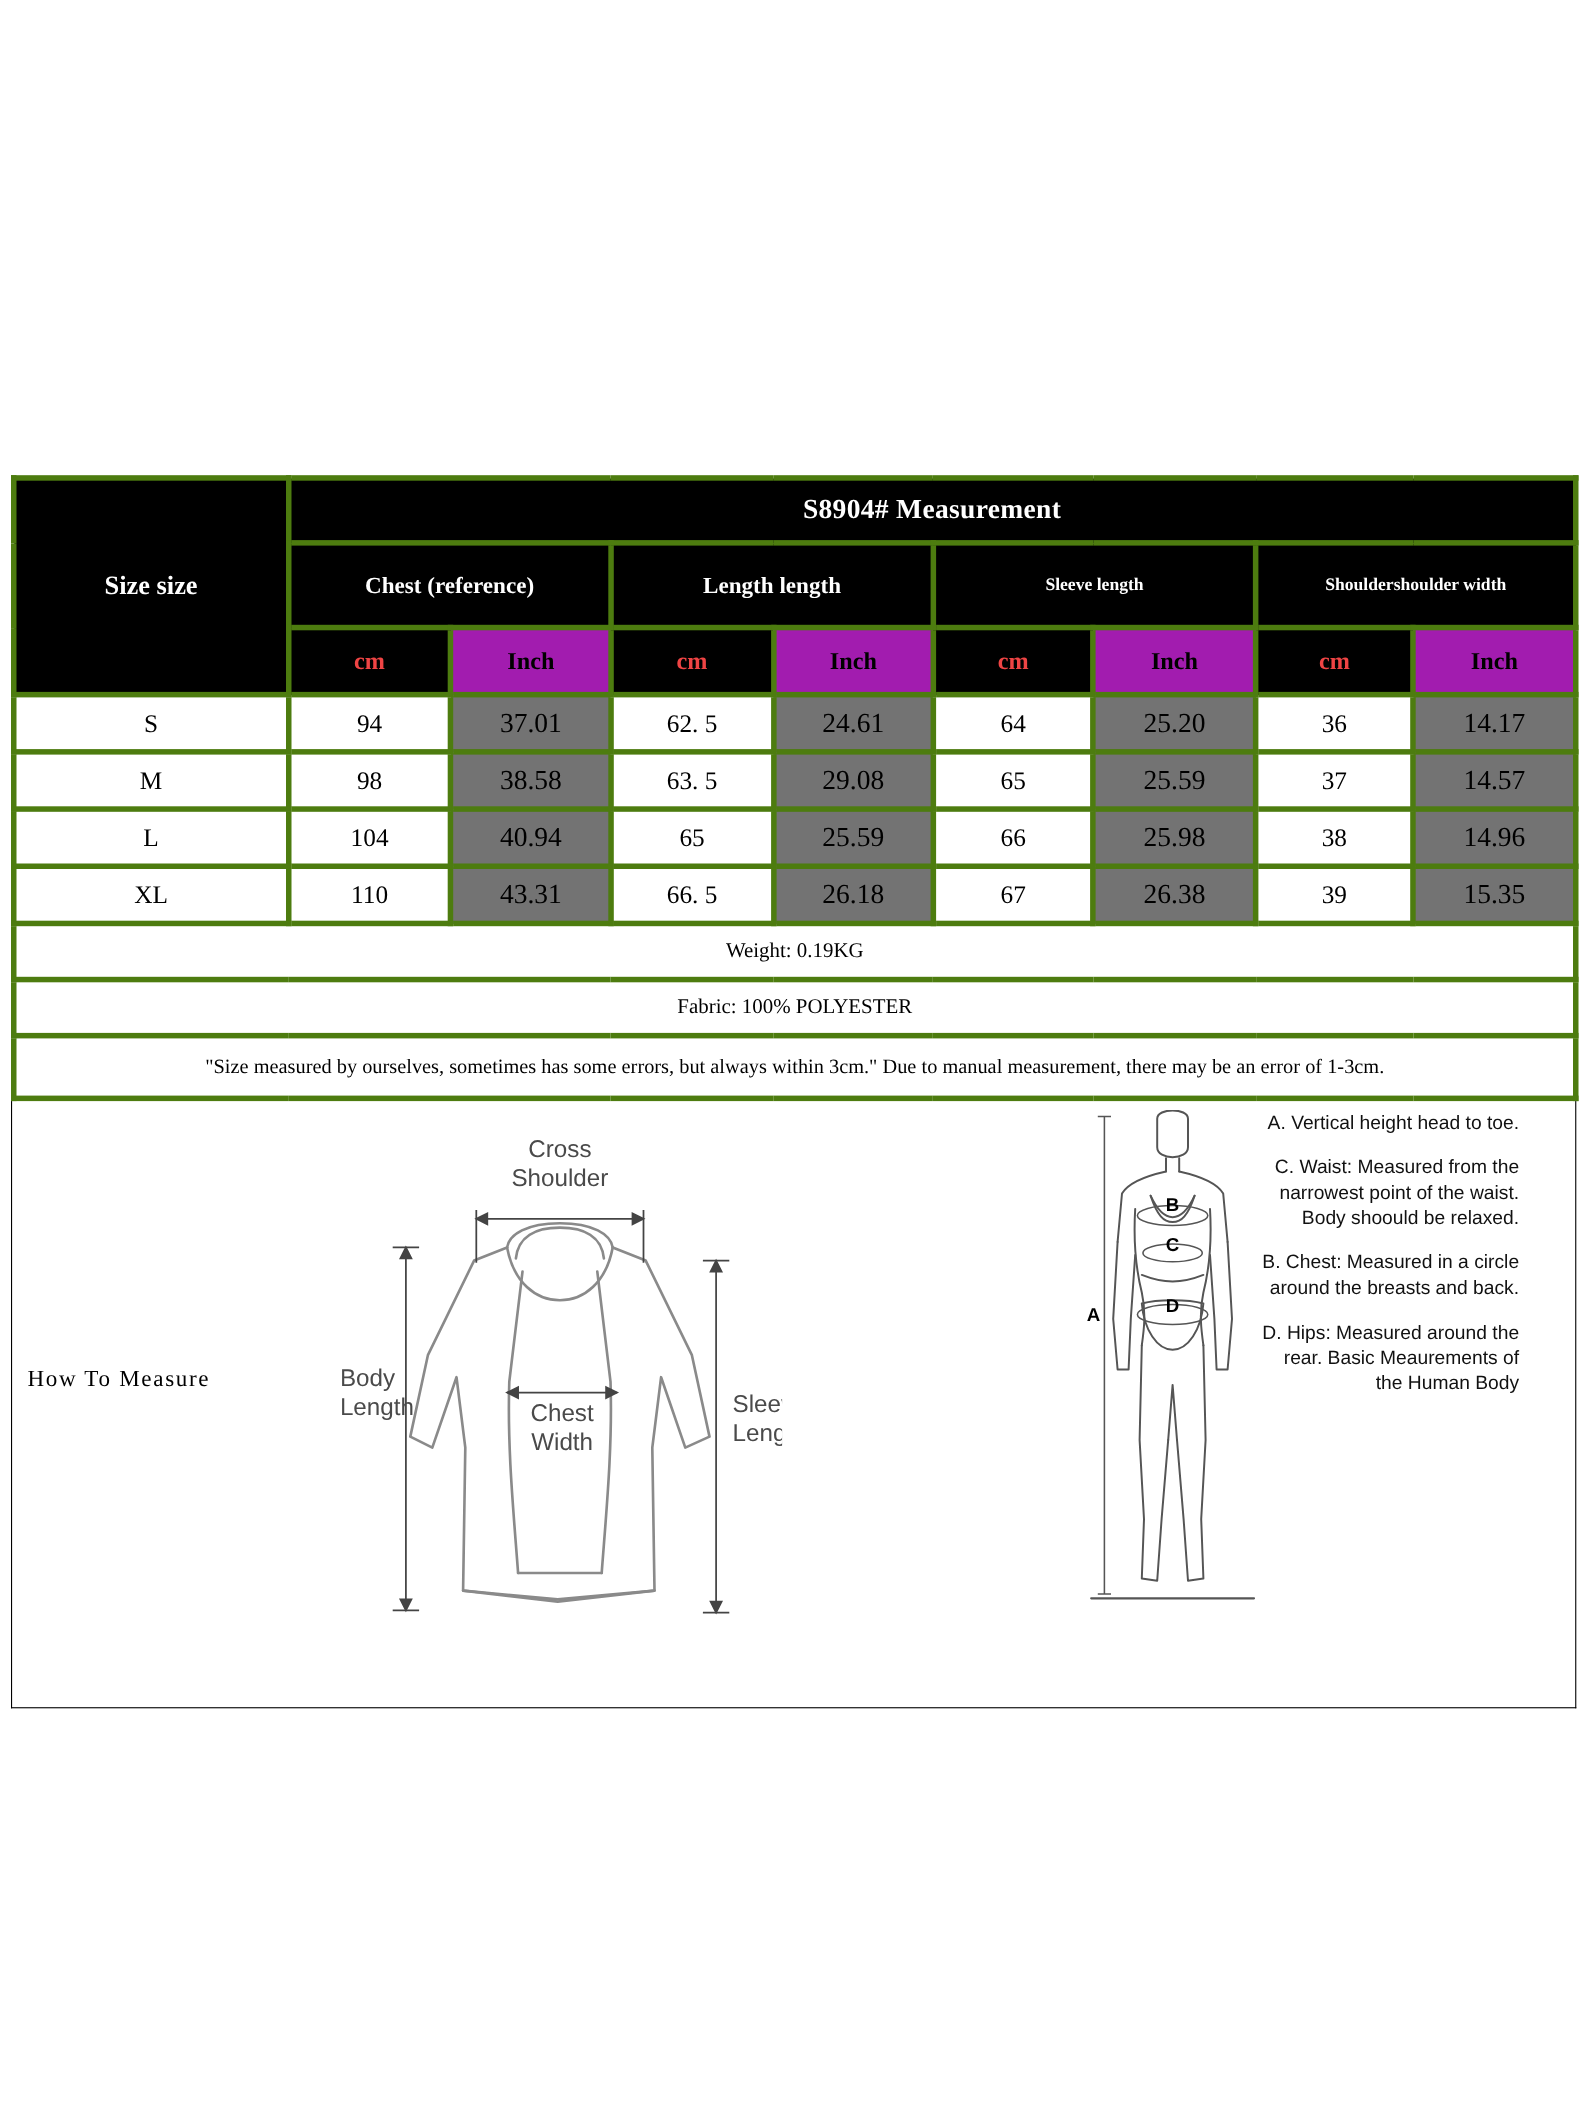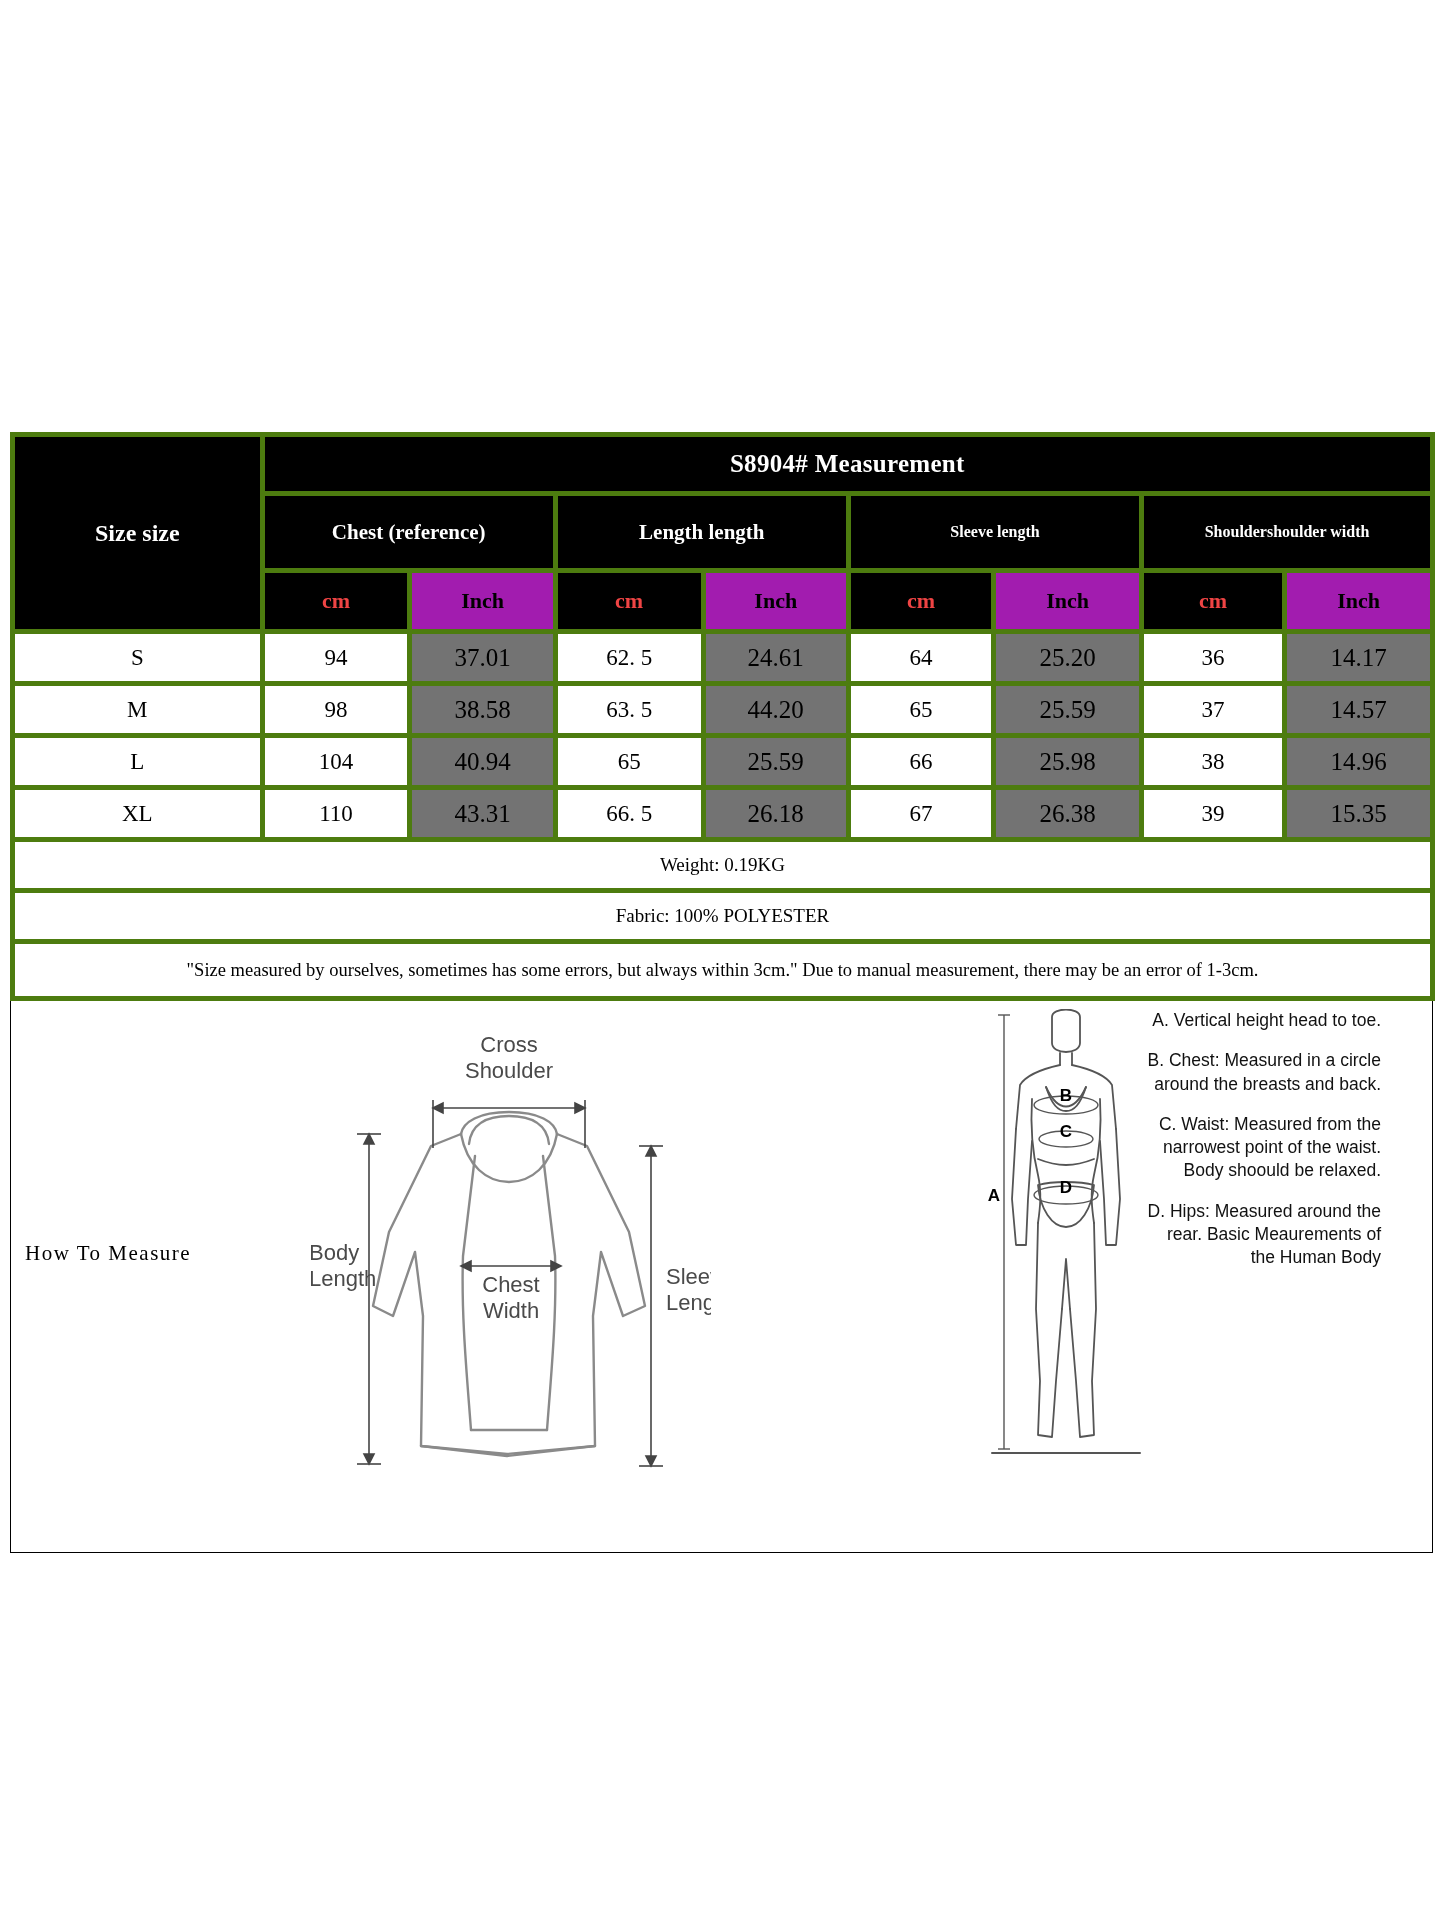--- a/index.html
+++ b/index.html
@@ -212,21 +212,21 @@
           <td class="cm-val">64</td>
           <td class="inch-val">25.20</td>
           <td class="cm-val">36</td>
           <td class="inch-val">14.17</td>
         </tr>
         <tr>
           <td class="row-label">M</td>
           <td class="cm-val">98</td>
           <td class="inch-val">38.58</td>
           <td class="cm-val">63. 5</td>
-          <td class="inch-val">44.20</td>
+          <td class="inch-val">29.08</td>
           <td class="cm-val">65</td>
           <td class="inch-val">25.59</td>
           <td class="cm-val">37</td>
           <td class="inch-val">14.57</td>
         </tr>
         <tr>
           <td class="row-label">L</td>
           <td class="cm-val">104</td>
           <td class="inch-val">40.94</td>
           <td class="cm-val">65</td>
@@ -364,24 +364,24 @@
           <text x="80" y="128">C</text>
           <text x="80" y="184">D</text>
         </g>
       </svg>
 
       <div class="desc-list">
         <div class="desc-item">
             <span class="hang">A. Vertical height head to toe.</span>
           </div>
         <div class="desc-item">
-            <span class="hang">B. Chest: Measured in a circle around the breasts and back.</span>
+            <span class="hang">C. Waist: Measured from the narrowest point of the waist. Body shoould be relaxed.</span>
           </div>
         <div class="desc-item">
-            <span class="hang">C. Waist: Measured from the narrowest point of the waist. Body shoould be relaxed.</span>
+            <span class="hang">B. Chest: Measured in a circle around the breasts and back.</span>
           </div>
         <div class="desc-item">
             <span class="hang">D. Hips: Measured around the rear. Basic Meaurements of the Human Body</span>
           </div>
       </div>
     </div>
 
   </div>
 </div>
 

